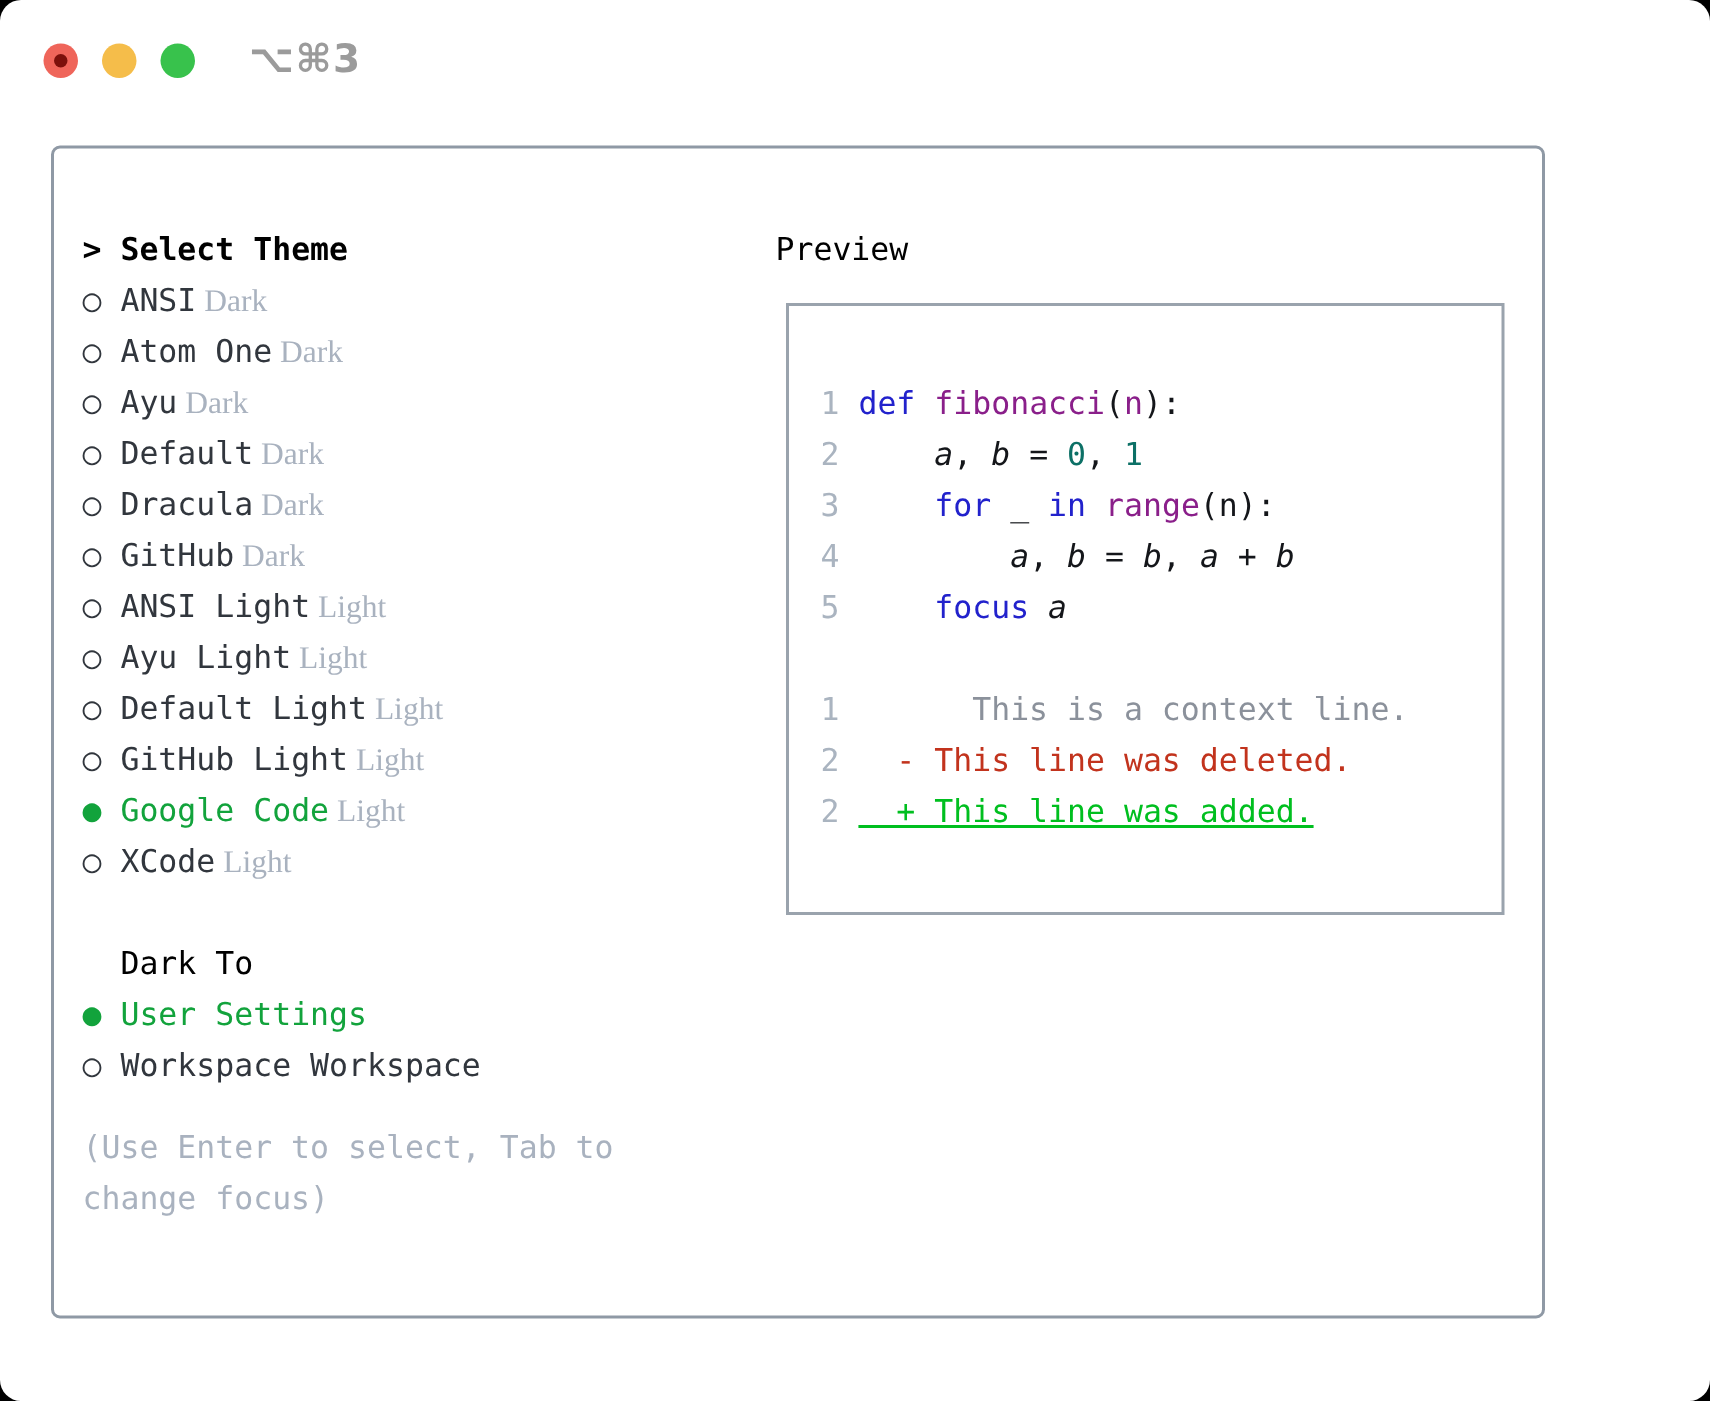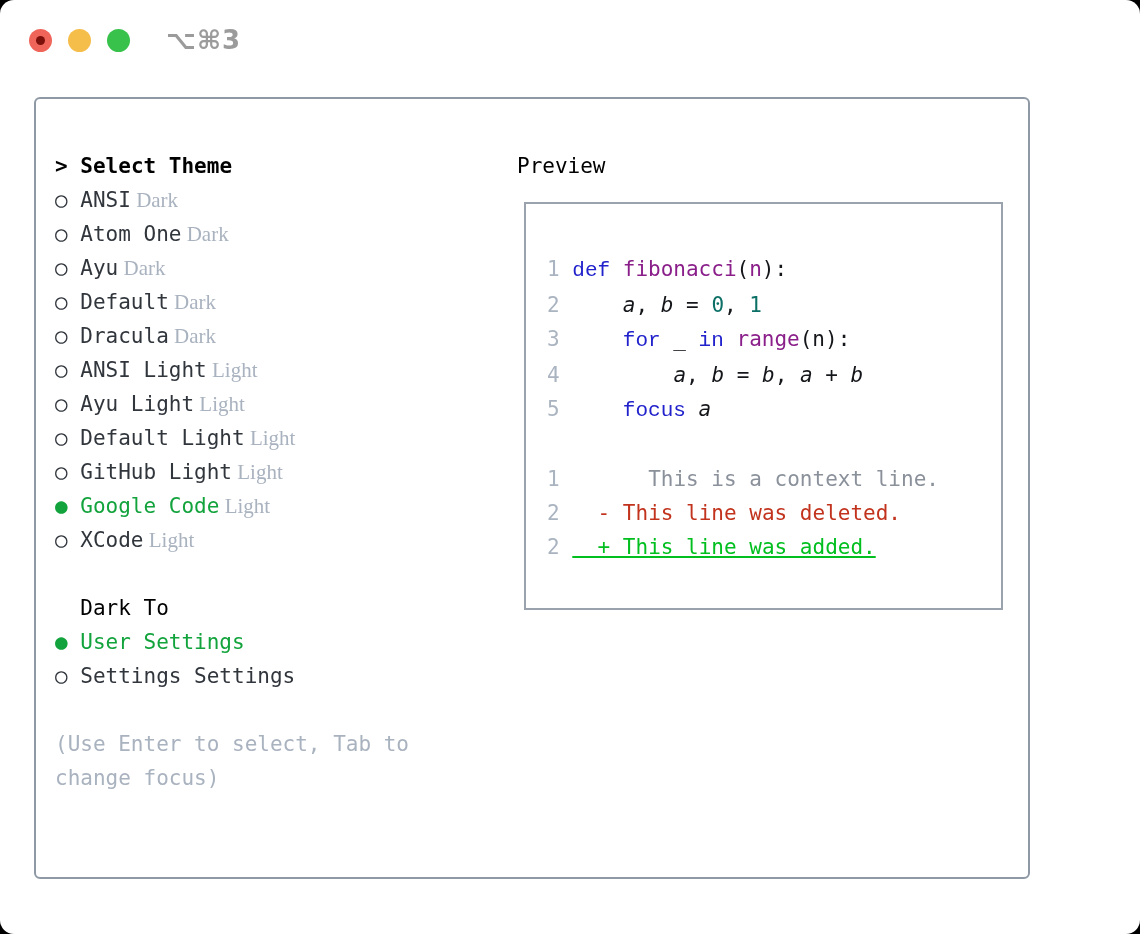--- a/index.html
+++ b/index.html
@@ -23,32 +23,32 @@
             color:var(--text-dark);}
   .row{white-space:pre;}
   .header-row{font-weight:bold;color:#000;}
   .header-row .bullet{color:#000;}
   .bullet{color:var(--text-dark);}
   .tname{color:var(--text-dark);}
   .olabel{color:var(--text-dark);}
   .variant{color:var(--muted);font-family:Liberation Serif, serif;}
   .row.selected .bullet,.row.selected .tname,.row.selected .olabel{color:var(--green);}
   .apply-label{margin-top:34px;padding-left:2ch;color:#000;white-space:pre;}
-  .hint{margin-top:34px;color:var(--muted);white-space:normal;width:416px;}
+  .hint{margin-top:21px;color:var(--muted);white-space:normal;width:416px;}
   
   .preview-label{position:absolute;left:481px;top:50px;font-size:21px;line-height:34px;
                  font-weight:normal;color:#000;}
   .pbox{position:absolute;left:488px;top:103px;width:454px;height:356px;background:#fff;
         border:2px solid var(--preview-border);padding:48px 0 0 21px;
         font-size:21px;line-height:34px;}
   .pline{white-space:pre;}
   .ln{display:inline-block;width:1ch;text-align:right;color:var(--line-number);}
   .lc{margin-left:1ch;}
   .tok-p{color:var(--syntax-plain);}
-  .tok-k{color:var(--syntax-keyword);font-family:Liberation Mono, monospace;}
+  .tok-k{color:var(--syntax-keyword);}
   .tok-f{color:var(--syntax-function);}
   .tok-n{color:var(--syntax-number);}
   .tok-v{color:var(--syntax-plain);font-style:italic;}
   .diff-context{color:var(--diff-context);}
   .diff-deleted{color:var(--diff-deleted);}
   .diff-added{color:var(--diff-added);text-decoration:underline;}
 </style>
 </head>
 <body>
 
@@ -65,33 +65,34 @@
 
     <div class="left-col">
       <div class="row header-row"><span class="bullet">&gt;</span> <span>Select Theme</span></div>
 
       <div>
           <div class="row"><span class="bullet">○ </span><span class="tname">ANSI</span><span class="variant"> Dark</span></div>
           <div class="row"><span class="bullet">○ </span><span class="tname">Atom One</span><span class="variant"> Dark</span></div>
           <div class="row"><span class="bullet">○ </span><span class="tname">Ayu</span><span class="variant"> Dark</span></div>
           <div class="row"><span class="bullet">○ </span><span class="tname">Default</span><span class="variant"> Dark</span></div>
           <div class="row"><span class="bullet">○ </span><span class="tname">Dracula</span><span class="variant"> Dark</span></div>
+          <div class="row"><span class="bullet">○ </span><span class="tname">GitHub</span><span class="variant"> Dark</span></div>
           <div class="row"><span class="bullet">○ </span><span class="tname">ANSI Light</span><span class="variant"> Light</span></div>
           <div class="row"><span class="bullet">○ </span><span class="tname">Ayu Light</span><span class="variant"> Light</span></div>
           <div class="row"><span class="bullet">○ </span><span class="tname">Default Light</span><span class="variant"> Light</span></div>
           <div class="row"><span class="bullet">○ </span><span class="tname">GitHub Light</span><span class="variant"> Light</span></div>
           <div class="row selected"><span class="bullet">● </span><span class="tname">Google Code</span><span class="variant"> Light</span></div>
           <div class="row"><span class="bullet">○ </span><span class="tname">XCode</span><span class="variant"> Light</span></div>
         </div>
 
       <div class="apply-label">Dark To</div>
 
       <div>
           <div class="row selected"><span class="bullet">● </span><span class="olabel">User Settings</span></div>
-          <div class="row"><span class="bullet">○ </span><span class="olabel">Settings Settings</span></div>
+          <div class="row"><span class="bullet">○ </span><span class="olabel">Workspace Workspace</span></div>
         </div>
 
       <div class="hint">(Use Enter to select, Tab to change focus)</div>
     </div>
 
     <div class="preview-label">Preview</div>
 
     <div class="pbox">
       <div>
           <div class="pline"><span class="ln">1</span><span class="lc"><span class="tok-k">def</span><span class="tok-p"> </span><span class="tok-f">fibonacci</span><span class="tok-p">(</span><span class="tok-f">n</span><span class="tok-p">):</span></span></div>

